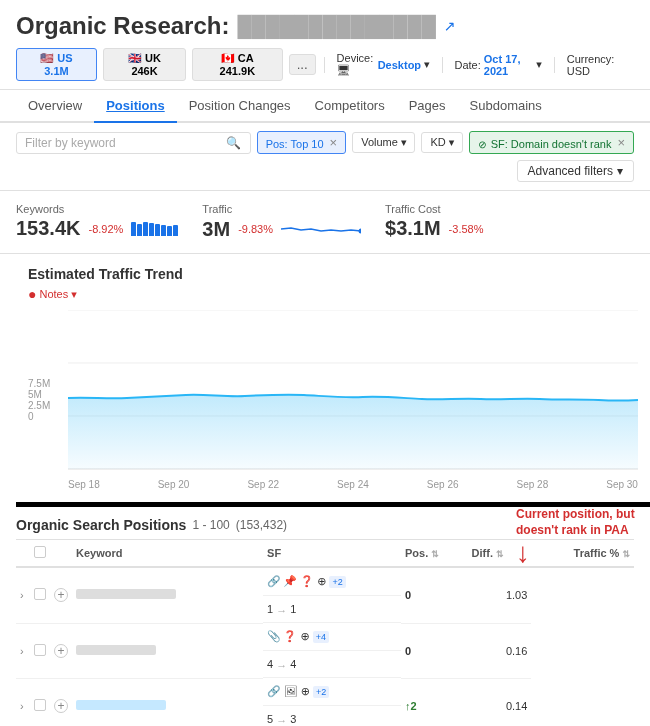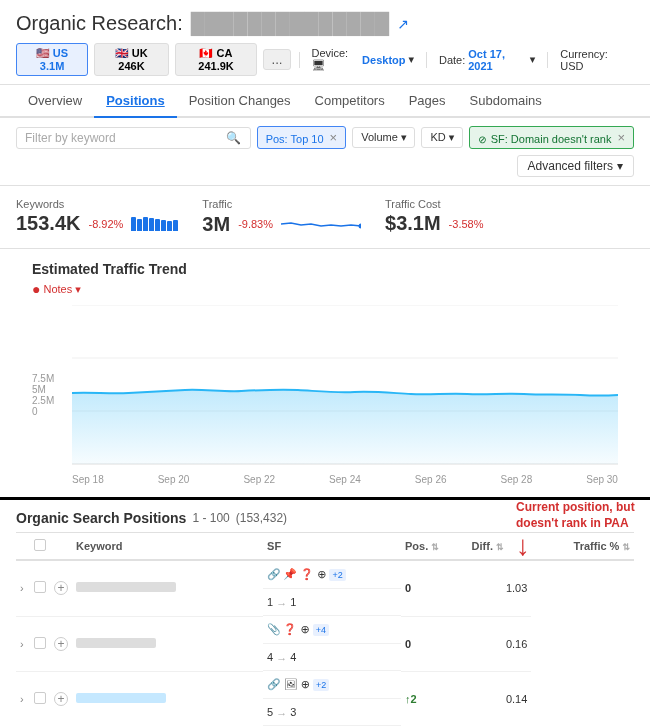--- a/index.html
+++ b/index.html
@@ -1,24 +1,24 @@
 <!DOCTYPE html>
 <html><head>
   <meta charset="utf-8">
   <style>
     * { box-sizing: border-box; margin: 0; padding: 0; }
     body { font-family: Arial, sans-serif; font-size: 12px; color: #333; background: #fff; width: 650px; }
 
     .header { padding: 12px 16px 4px; display: flex; align-items: center; gap: 8px; }
-    .header-title { font-size: 20px; font-weight: normal; }
+    .header-title { font-size: 24px; font-weight: bold; }
     .header-domain { font-size: 20px; color: #aaa; }
     .external-link { color: #1a73e8; font-size: 14px; cursor: pointer; }
 
     .location-bar { display: flex; align-items: center; gap: 6px; padding: 4px 16px 8px; border-bottom: 1px solid #e0e0e0; }
-    .flag-btn { display: flex; align-items: center; gap: 3px; padding: 3px 7px; border: 1px solid #ddd; border-radius: 3px; cursor: pointer; font-size: 11px; font-weight: bold; }
+    .flag-btn { display: flex; align-items: center; gap: 3px; padding: 3px 14px; border: 1px solid #ddd; border-radius: 3px; cursor: pointer; font-size: 11px; font-weight: bold; }
     .flag-btn.active { background: #e8f0fe; border-color: #4285f4; color: #1a73e8; }
     .more-btn { padding: 2px 7px; border: 1px solid #ddd; border-radius: 3px; cursor: pointer; color: #555; }
     .separator { width: 1px; height: 16px; background: #ddd; margin: 0 2px; }
     .device-btn, .date-btn, .currency-btn { font-size: 11px; color: #333; display: flex; align-items: center; gap: 3px; cursor: pointer; padding: 2px 4px; }
     .device-btn span, .date-btn span { color: #1a73e8; font-weight: bold; }
 
     .nav-tabs { display: flex; padding: 0 16px; border-bottom: 2px solid #e0e0e0; }
     .nav-tab { padding: 8px 12px; font-size: 13px; cursor: pointer; color: #555; border-bottom: 2px solid transparent; margin-bottom: -2px; }
     .nav-tab.active { color: #1a73e8; border-bottom-color: #1a73e8; font-weight: bold; text-decoration: underline; }
 
@@ -33,21 +33,21 @@
 
     .metrics-row { display: flex; padding: 12px 16px; gap: 24px; border-bottom: 1px solid #e0e0e0; }
     .metric-block { display: flex; flex-direction: column; gap: 2px; }
     .metric-label { font-size: 11px; color: #666; }
     .metric-value { font-size: 20px; font-weight: bold; }
     .metric-change { font-size: 11px; }
     .metric-change.negative { color: #d32f2f; }
     .sparkline-bars { display: flex; align-items: flex-end; gap: 1px; }
     .sparkline-bar { width: 5px; background: #1a73e8; border-radius: 1px 1px 0 0; }
 
-    .chart-section { padding: 12px 32px; border-bottom: 3px solid #000000; }
+    .chart-section { padding: 12px 12px; border-bottom: 5px solid #000000; margin-left: 16px; }
     .chart-title { font-size: 14px; font-weight: bold; margin-bottom: 4px; }
     .notes-btn { display: flex; align-items: center; gap: 3px; font-size: 11px; color: #d32f2f; cursor: pointer; margin-bottom: 8px; }
     .chart-container { position: relative; height: 180px; margin-top: 4px; }
     .chart-y-labels { position: absolute; left: 0; top: 0; height: 100%; display: flex; flex-direction: column; justify-content: center; font-size: 10px; color: #999; width: 36px; }
     .chart-area { position: absolute; left: 40px; right: 0; top: 0; bottom: 20px; }
     .chart-x-labels { position: absolute; left: 40px; right: 0; bottom: 0; display: flex; justify-content: space-between; font-size: 10px; color: #999; }
 
     .table-section { padding: 0 16px 16px; }
     .table-header { display: flex; align-items: center; gap: 6px; padding: 10px 0 6px; }
     .table-title { font-size: 14px; font-weight: bold; }

